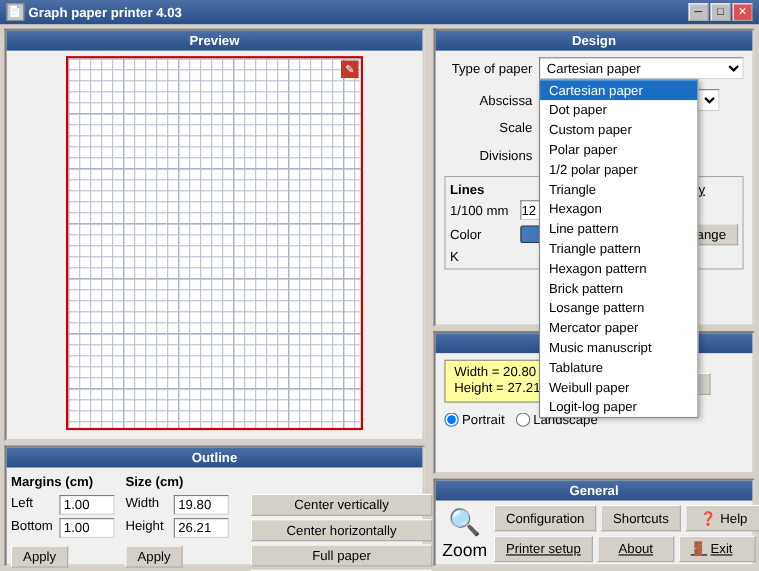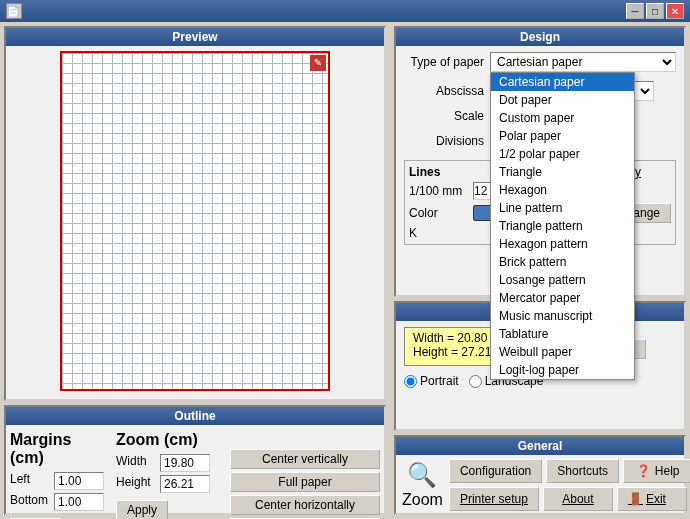--- a/index.html
+++ b/index.html
@@ -64,38 +64,38 @@
       width: 16px; height: 16px; background: #c0392b;
       display: flex; align-items: center; justify-content: center;
       color: white; font-size: 10px; cursor: pointer;
     }
 
     
     .outline-section { border: 2px inset #d4d0c8; background: #f0f0f0; height: 110px; }
     .outline-content { display: flex; padding: 6px 4px; gap: 10px; }
 
     .margins-group, .size-group { display: flex; flex-direction: column; gap: 3px; }
-    .group-label { font-size: 16px; font-weight: bold; margin-bottom: 2px; }
+    .group-label { font-size: 12px; font-weight: bold; margin-bottom: 2px; }
     .field-row { display: flex; gap: 4px; }
     .field-label { width: 40px; font-size: 12px; }
     .field-input {
       width: 50px; height: 18px; border: 1px inset #d4d0c8;
       background: white; padding: 1px 3px; font-size: 12px;
     }
     .apply-btn {
       margin-top: 4px; padding: 2px 10px; background: #d4d0c8;
       border: 1px outset #fff; cursor: pointer; font-size: 12px;
       align-self: flex-start;
     }
 
     .buttons-group { display: flex; flex-direction: column; gap: 3px; margin-left: 10px; margin-top: 18px; }
     .action-btn {
       padding: 2px 8px; background: #d4d0c8;
       border: 1px outset #fff; cursor: pointer; font-size: 12px;
-      white-space: nowrap; width: 150px; text-align: center;
+      white-space: nowrap; width: 165px; text-align: center;
     }
 
     
     .right-panel { width: 300px; display: flex; flex-direction: column; padding: 4px; gap: 4px; }
 
     
     .design-section { border: 2px inset #d4d0c8; background: #f0f0f0; flex: 1; }
     .design-content { padding: 6px 8px; display: flex; flex-direction: column; gap: 5px; }
 
     .design-row { display: flex; align-items: center; gap: 6px; }
@@ -160,20 +160,21 @@
       box-shadow: 2px 2px 5px rgba(0,0,0,0.3);
       width: 145px;
     }
   </style>
 </head>
 <body>
 
 <div class="title-bar">
   <div class="title-bar-left">
     <div class="title-bar-icon">📄</div>
+    <span class="title-bar-title">Graph paper printer 4.03</span>
   </div>
   <div class="title-bar-controls">
     <div class="title-btn">─</div>
     <div class="title-btn">□</div>
     <div class="title-btn close">✕</div>
   </div>
 </div>
 
 <div class="main">
 
@@ -200,36 +201,36 @@
             <input class="field-input" type="text" value="1.00" style="">
           </div>
           <div class="field-row">
             <span class="field-label">Bottom</span>
             <input class="field-input" type="text" value="1.00" style="">
           </div>
           <button class="apply-btn">Apply</button>
         </div>
 
         <div class="size-group">
-          <div class="group-label">Zoom (cm)</div>
+          <div class="group-label">Size (cm)</div>
           <div class="field-row">
             <span class="field-label">Width</span>
             <input class="field-input" type="text" value="19.80" style="">
           </div>
           <div class="field-row">
             <span class="field-label">Height</span>
             <input class="field-input" type="text" value="26.21" style="">
           </div>
           <button class="apply-btn">Apply</button>
         </div>
 
         <div class="buttons-group">
           <button class="action-btn">Center vertically</button>
+          <button class="action-btn">Center horizontally</button>
           <button class="action-btn">Full paper</button>
-          <button class="action-btn">Center horizontally</button>
           <button class="action-btn">Standard margins</button>
         </div>
       </div>
     </div>
   </div>
 
   <div class="right-panel">
 
     <div class="design-section" style="position:relative;">
       <div class="section-title-bar">Design</div>

